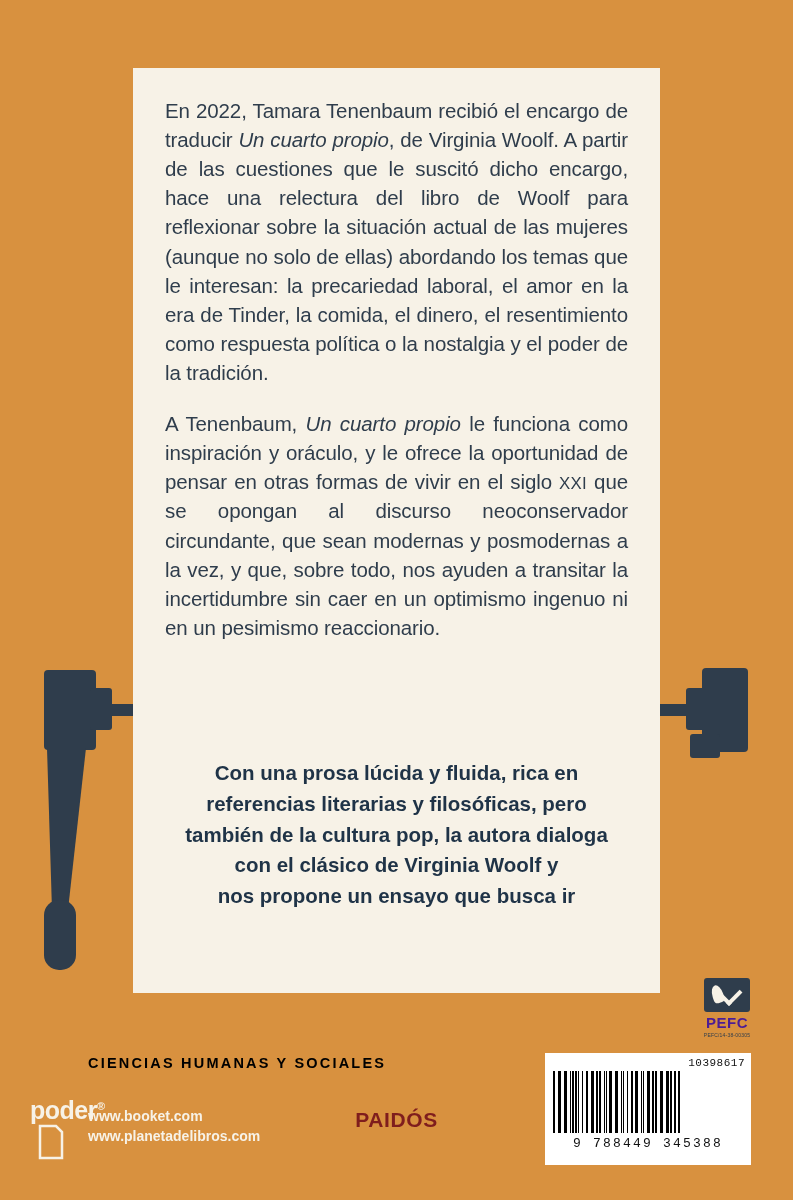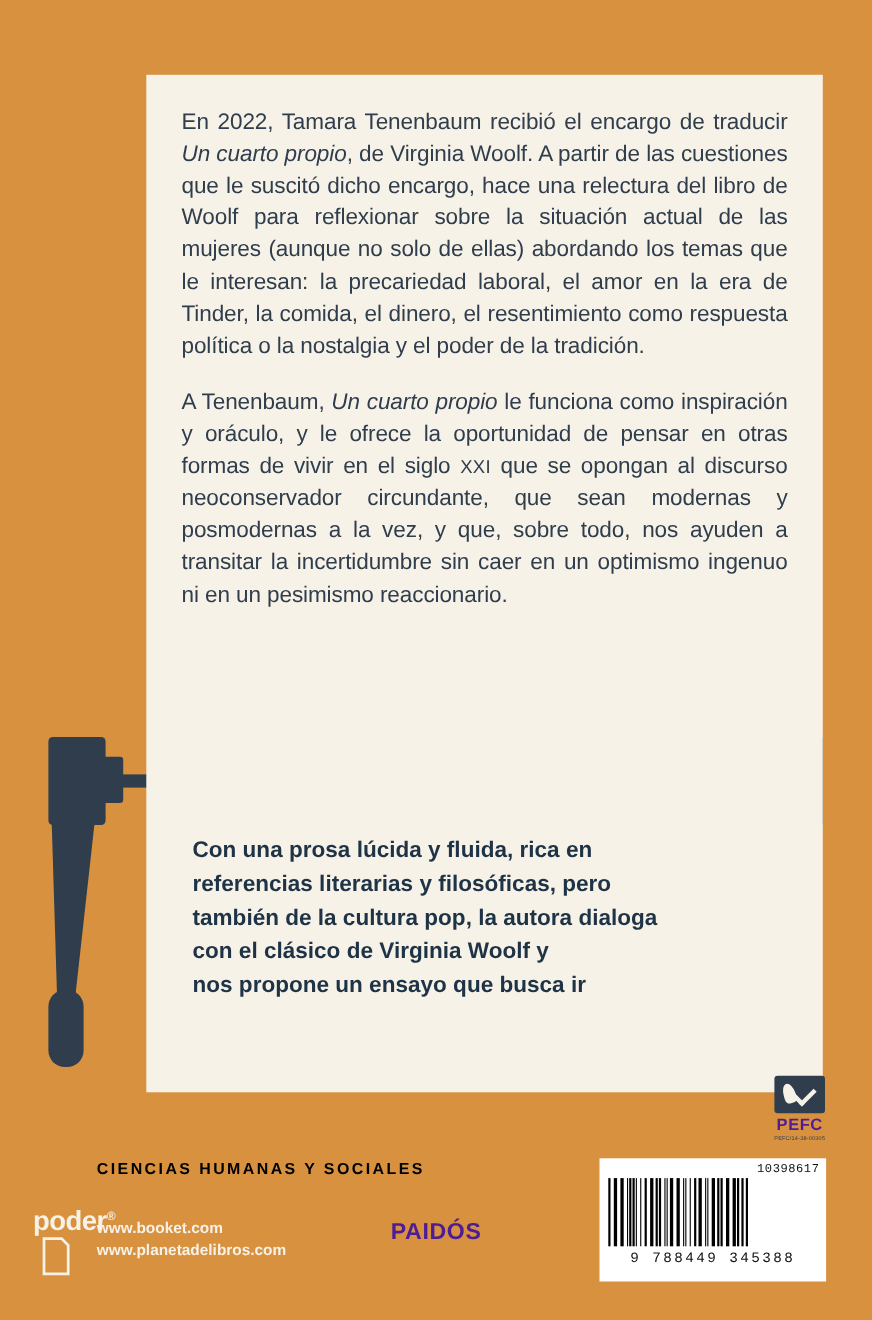--- a/index.html
+++ b/index.html
@@ -23,21 +23,21 @@
     width: 793px;
     height: 330px;
     pointer-events: none;
   }
 
   
   .panel {
     position: absolute;
     left: 133px;
     top: 68px;
-    width: 615px;
+    width: 527px;
     height: 925px;
     background: #f7f2e7;
     z-index: 2;
   }
 
   .panel-inner {
     padding: 28px 32px 0 32px;
   }
 
   .body-text {
@@ -61,20 +61,21 @@
     position: absolute;
     left: 0;
     top: 690px;
     width: 527px;
     box-sizing: border-box;
     padding: 0 42px;
     color: #1f3347;
     font-weight: bold;
     font-size: 20.5px;
     line-height: 1.5;
+    text-align: center;
   }
   .pull-quote p { margin: 0; }
 
   
   .category {
     position: absolute;
     left: 88px;
     top: 1055px;
     color: #000000;
     font-size: 14.5px;
@@ -118,21 +119,21 @@
     line-height: 1.45;
     z-index: 3;
   }
 
   .imprint {
     position: absolute;
     left: 0;
     top: 1108px;
     width: 793px;
     text-align: center;
-    color: #4c1d95;
+    color: #7f1d1d;
     font-size: 21px;
     font-weight: bold;
     letter-spacing: 0.6px;
     z-index: 3;
   }
 
   
   .pefc {
     position: absolute;
     left: 693px;

